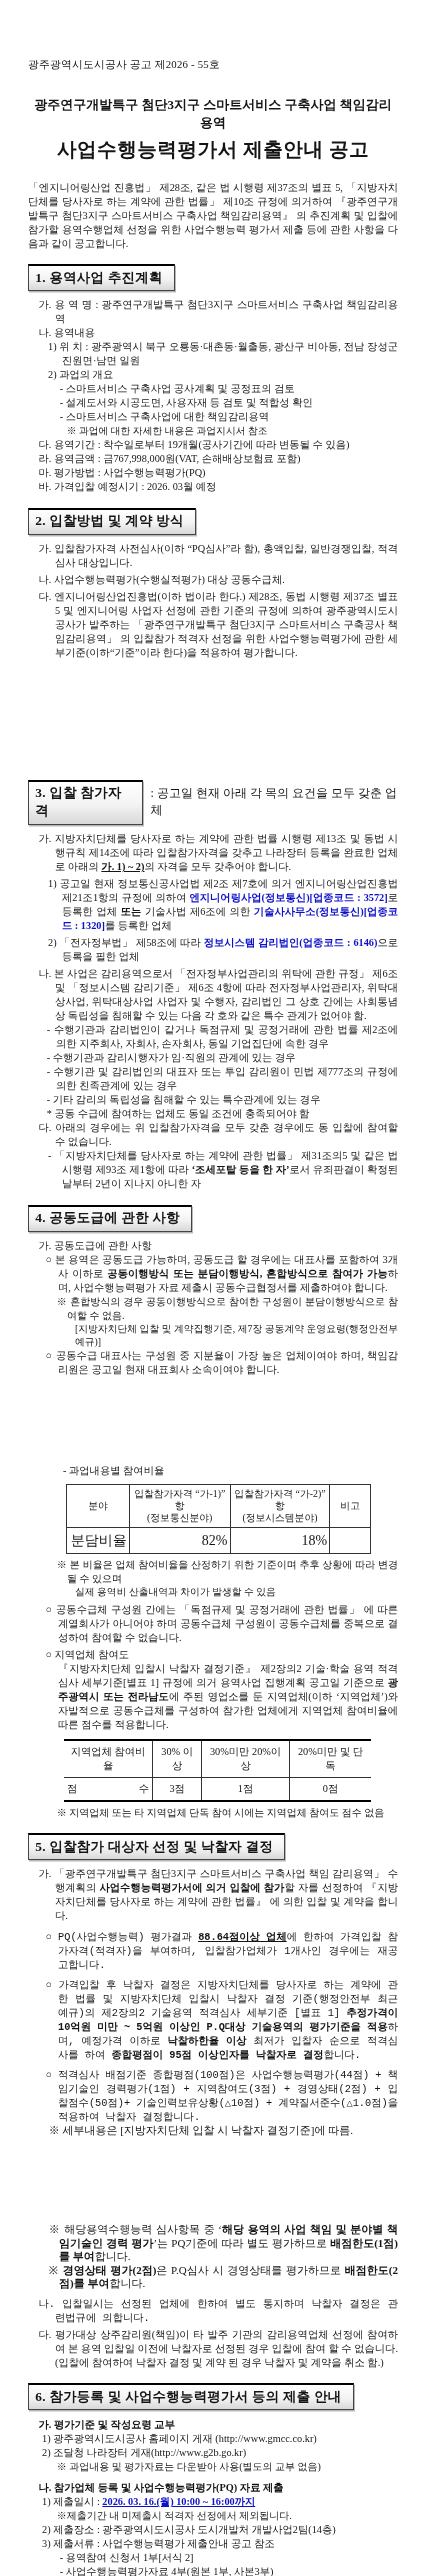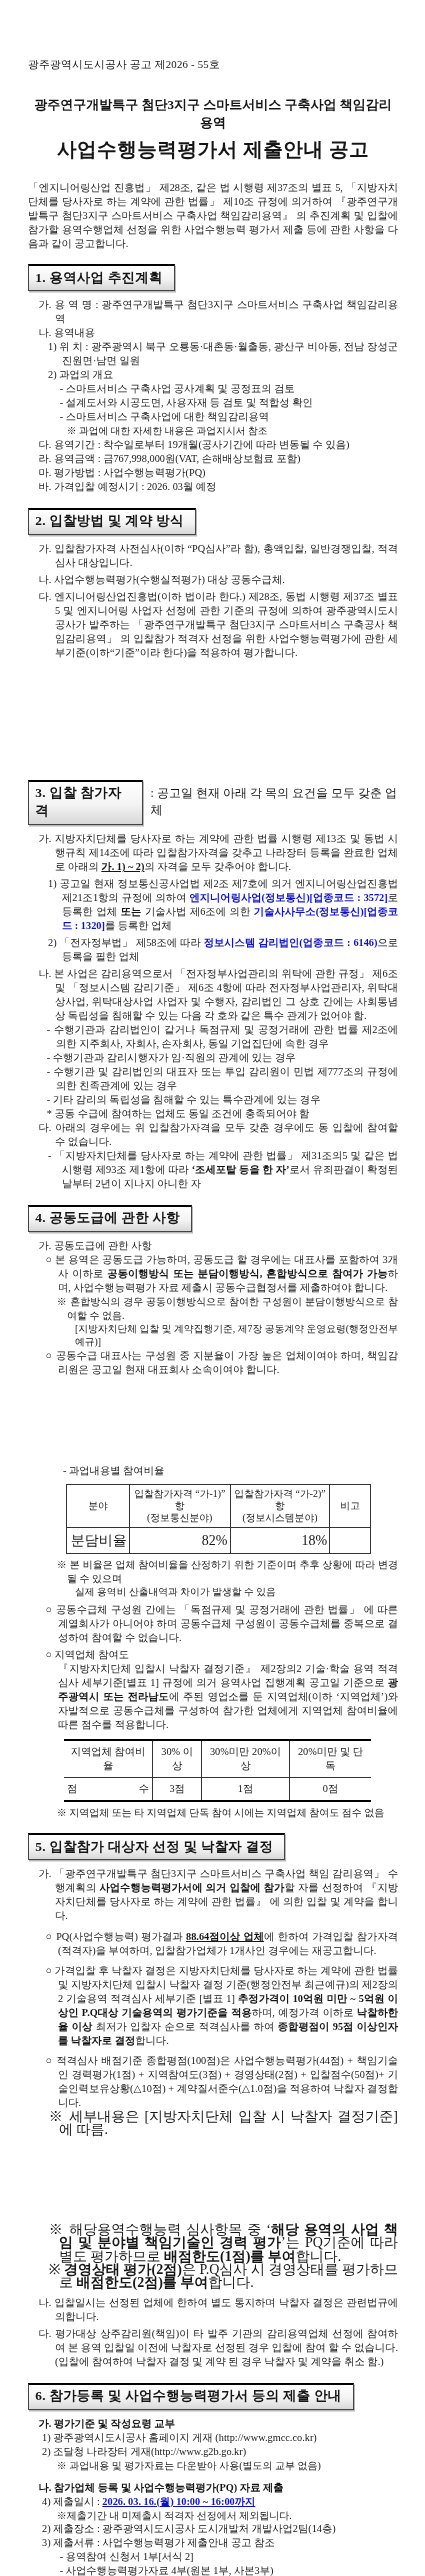--- a/index.html
+++ b/index.html
@@ -31,25 +31,25 @@
   
   .ga    { padding-left:27px; text-indent:-16.5px; }
   .num   { padding-left:34px; text-indent:-14px; }
   .dash1 { padding-left:41px; text-indent:-9.3px; }
   .note1 { padding-left:49px; text-indent:-10.3px; font-size:9.8px; }
   .dash2 { padding-left:28px; text-indent:-9.3px; }
   .star  { padding-left:26px; text-indent:-7.2px; }
   .circ  { padding-left:30px; text-indent:-12.4px; }
   .note2 { padding-left:39px; text-indent:-10.3px; font-size:10px; line-height:13.4px; }
   .note2b{ padding-left:47px; font-size:9.8px; line-height:13.4px; }
-  .note3 { padding-left:31px; text-indent:-10.3px; font-size:14px; line-height:13.4px; }
+  .note3 { padding-left:31px; text-indent:-10.3px; font-size:11px; line-height:13.4px; }
   .num6  { padding-left:28px; text-indent:-14px; }
   .ratio-label { padding-left:35px; }
 
-  .mt6 { margin-top:3.1px; } .mt8 { margin-top:4.1px; } .mt12 { margin-top:6.2px; } .mt16 { margin-top:8.2px; }
+  .mt6 { margin-top:3.1px; } .mt8 { margin-top:4.1px; } .mt12 { margin-top:6.2px;font-family:Liberation Mono, monospace; } .mt16 { margin-top:8.2px; }
 
   .bold { font-weight:bold; }
   .ul { text-decoration:underline; }
   .blue { color:#0d12c9; }
 
   .gap1 { height:106px; } .gap2 { height:87px; } .gap3 { height:86px; }
 
   table { border-collapse:collapse; }
   .tbl1 { margin:6.2px 0 4.1px 38px; width:305px; font-size:9.8px; }
   .tbl1 td { border:0.5px solid #333; text-align:center; vertical-align:middle;
@@ -181,21 +181,21 @@
   <p class="it note3"><span>※ </span><span class="bold">경영상태 평가(2점)</span><span>은 P.Q심사 시 경영상태를 평가하므로 </span><span class="bold">배점한도(2점)를 부여</span><span>합니다.</span></p>
   <p class="it ga mt12">나. 입찰일시는 선정된 업체에 한하여 별도 통지하며 낙찰자 결정은 관련법규에 의합니다.</p>
   <p class="it ga mt6">다. 평가대상 상주감리원(책임)이 타 발주 기관의 감리용역업체 선정에 참여하여 본 용역 입찰일 이전에 낙찰자로 선정된 경우 입찰에 참여 할 수 없습니다. (입찰에 참여하여 낙찰자 결정 및 계약 된 경우 낙찰자 및 계약을 취소 함.)</p>
 
   <div><span class="sec-h">6. 참가등록 및 사업수행능력평가서 등의 제출 안내</span></div>
   <p class="it ga bold">가. 평가기준 및 작성요령 교부</p>
   <p class="it num6">1) 광주광역시도시공사 홈페이지 게재 (http://www.gmcc.co.kr)</p>
   <p class="it num6">2) 조달청 나라장터 게재(http://www.g2b.go.kr)</p>
   <p class="it note2">※ 과업내용 및 평가자료는 다운받아 사용(별도의 교부 없음)</p>
   <p class="it ga bold mt16">나. 참가업체 등록 및 사업수행능력평가(PQ) 자료 제출</p>
-  <p class="it num6"><span>4) 제출일시 : </span><span class="bold blue ul">2026. 03. 16.(월) 10:00 ~ 16:00까지</span></p>
+  <p class="it num6"><span>1) 제출일시 : </span><span class="bold blue ul">2026. 03. 16.(월) 10:00 ~ 16:00까지</span></p>
   <p class="it note2">※제출기간 내 미제출시 적격자 선정에서 제외됩니다.</p>
   <p class="it num6">2) 제출장소 : 광주광역시도시공사 도시개발처 개발사업2팀(14층)</p>
   <p class="it num6">3) 제출서류 : 사업수행능력평가 제출안내 공고 참조</p>
   <p class="it dash1">- 용역참여 신청서 1부[서식 2]</p>
   <p class="it dash1">- 사업수행능력평가자료 4부(원본 1부, 사본3부)</p>
   <p class="it dash1">- 원본 USB 1개(외부에는 용역명, 제출일, 회사명을 표기)</p>
   <p class="it dash1">- 감리전문회사 등록증 사본, 엔지니어링활동주체 신고증 각 1부.</p>
   <p class="it dash1">- 사용인감계 및 인감증명서 각 1부.</p>
   <p class="it dash1">- 공동수급협정서 원본</p>
 

